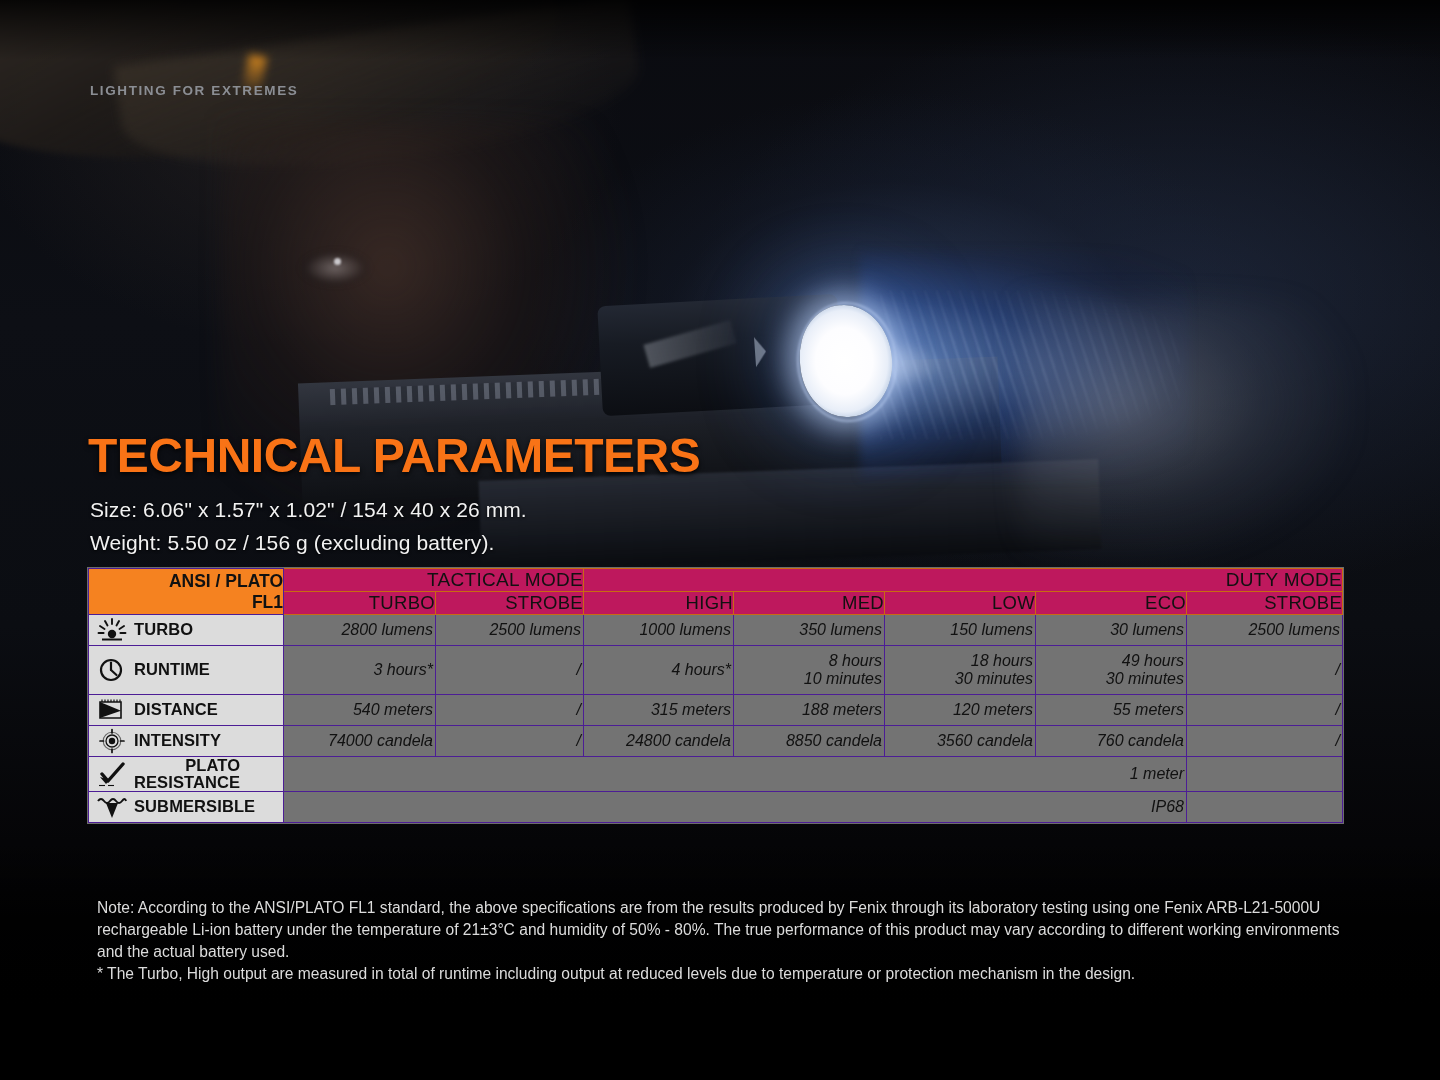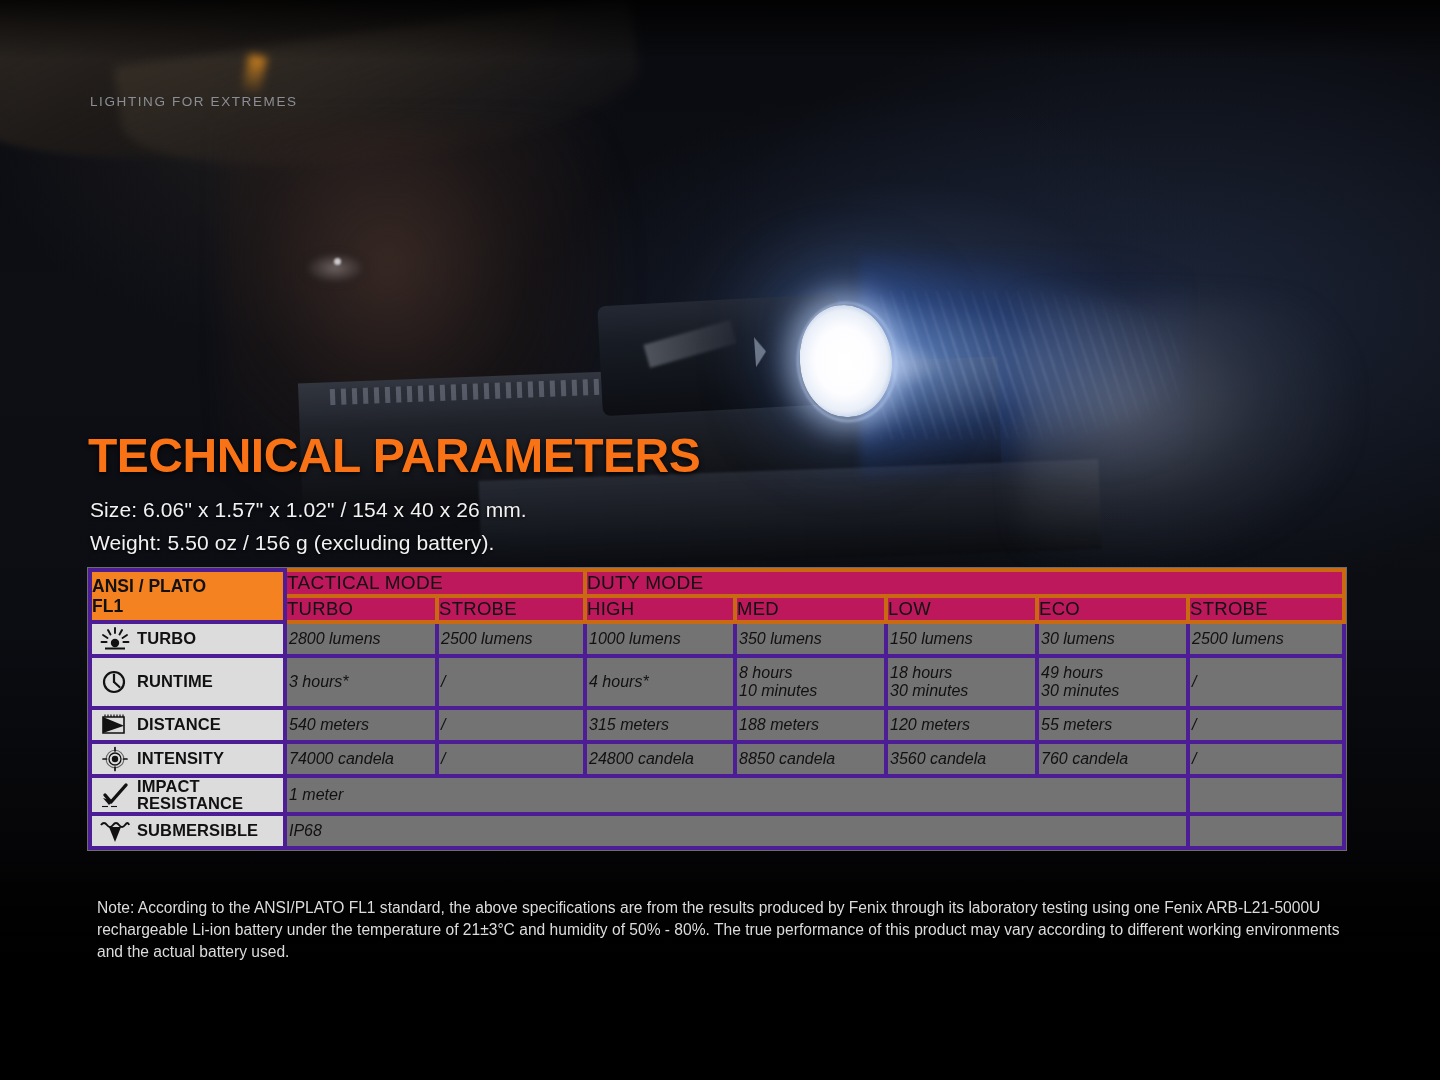--- a/index.html
+++ b/index.html
@@ -157,21 +157,21 @@
     line-height:1;
     text-shadow:0 1px 2px rgba(0,0,0,.8);
   }
   .logo-word .sm { font-size:36px; }
   .logo-dot {
     display:inline-block; width:11px; height:11px; border-radius:50%;
     background:#7d8086; vertical-align:super; margin-left:2px;
   }
   .logo-tag {
     font-size:13.5px; color:#8b8e94; letter-spacing:1.6px;
-    margin-top:16px; font-weight:normal;
+    margin-top:5px; font-weight:bold;
   }
 
   
   #headline {
     position:absolute; left:88px; top:432px;
     font-size:48px; font-weight:bold; color:#f97316;
     letter-spacing:-0.5px; line-height:1;
     text-shadow:0 2px 5px rgba(0,0,0,.85);
   }
   .spec-line {
@@ -185,22 +185,22 @@
   
   #spec-table {
     position:absolute; left:88px; top:568px;
     width:1254px;
     border-collapse:collapse;
     table-layout:fixed;
     background:#e2e2e2;
     box-shadow:0 0 0 1px #6d6d6d;
   }
   #spec-table td, #spec-table th {
-    border:4px solid #4c1d95;
-    text-align:left;
+    border:1px solid #4c1d95;
+    text-align:right;
     vertical-align:middle;
     color:#111;
   }
   .th-orange {
     background:#be185d;
     color:#2a1603;
     font-weight:normal;
     font-size:19px;
     letter-spacing:.3px;
     border-color:#c96a12 !important;
@@ -415,21 +415,21 @@
         <span class="lbl-inner">
           <svg class="icon-box" viewBox="0 0 30 26">
             <path d="M5 13 L11 20 L26 3" fill="none" stroke="#111" stroke-width="3.4" stroke-linecap="round" stroke-linejoin="round"></path>
             <path d="M3 16 L9 23 L13 19" fill="#111"></path>
             <g stroke="#111" stroke-width="1.1">
               <line x1="2" y1="24.5" x2="8" y2="24.5"></line>
               <line x1="11" y1="24.5" x2="17" y2="24.5"></line>
             </g>
           </svg>
           <span class="lbl-txt">
-            <span>IMPACT</span><br>
+            <span>PLATO</span><br>
             <span>RESISTANCE</span>
           </span>
         </span>
       </td>
       <td class="data-cell" colspan="6">1 meter</td>
       <td class="data-cell"></td>
     </tr>
 
     <tr>
       <td class="row-label">
@@ -442,13 +442,14 @@
         </span>
       </td>
       <td class="data-cell" colspan="6">IP68</td>
       <td class="data-cell"></td>
     </tr>
   </tbody>
 </table>
 
 <div id="notes">
   <p>Note: According to the ANSI/PLATO FL1 standard, the above specifications are from the results produced by Fenix through its laboratory testing using one Fenix ARB-L21-5000U rechargeable Li-ion battery under the temperature of 21±3°C and humidity of 50% - 80%. The true performance of this product may vary according to different working environments and the actual battery used.</p>
+  <p>* The Turbo, High output are measured in total of runtime including output at reduced levels due to temperature or protection mechanism in the design.</p>
 </div>
 
 </body></html>

